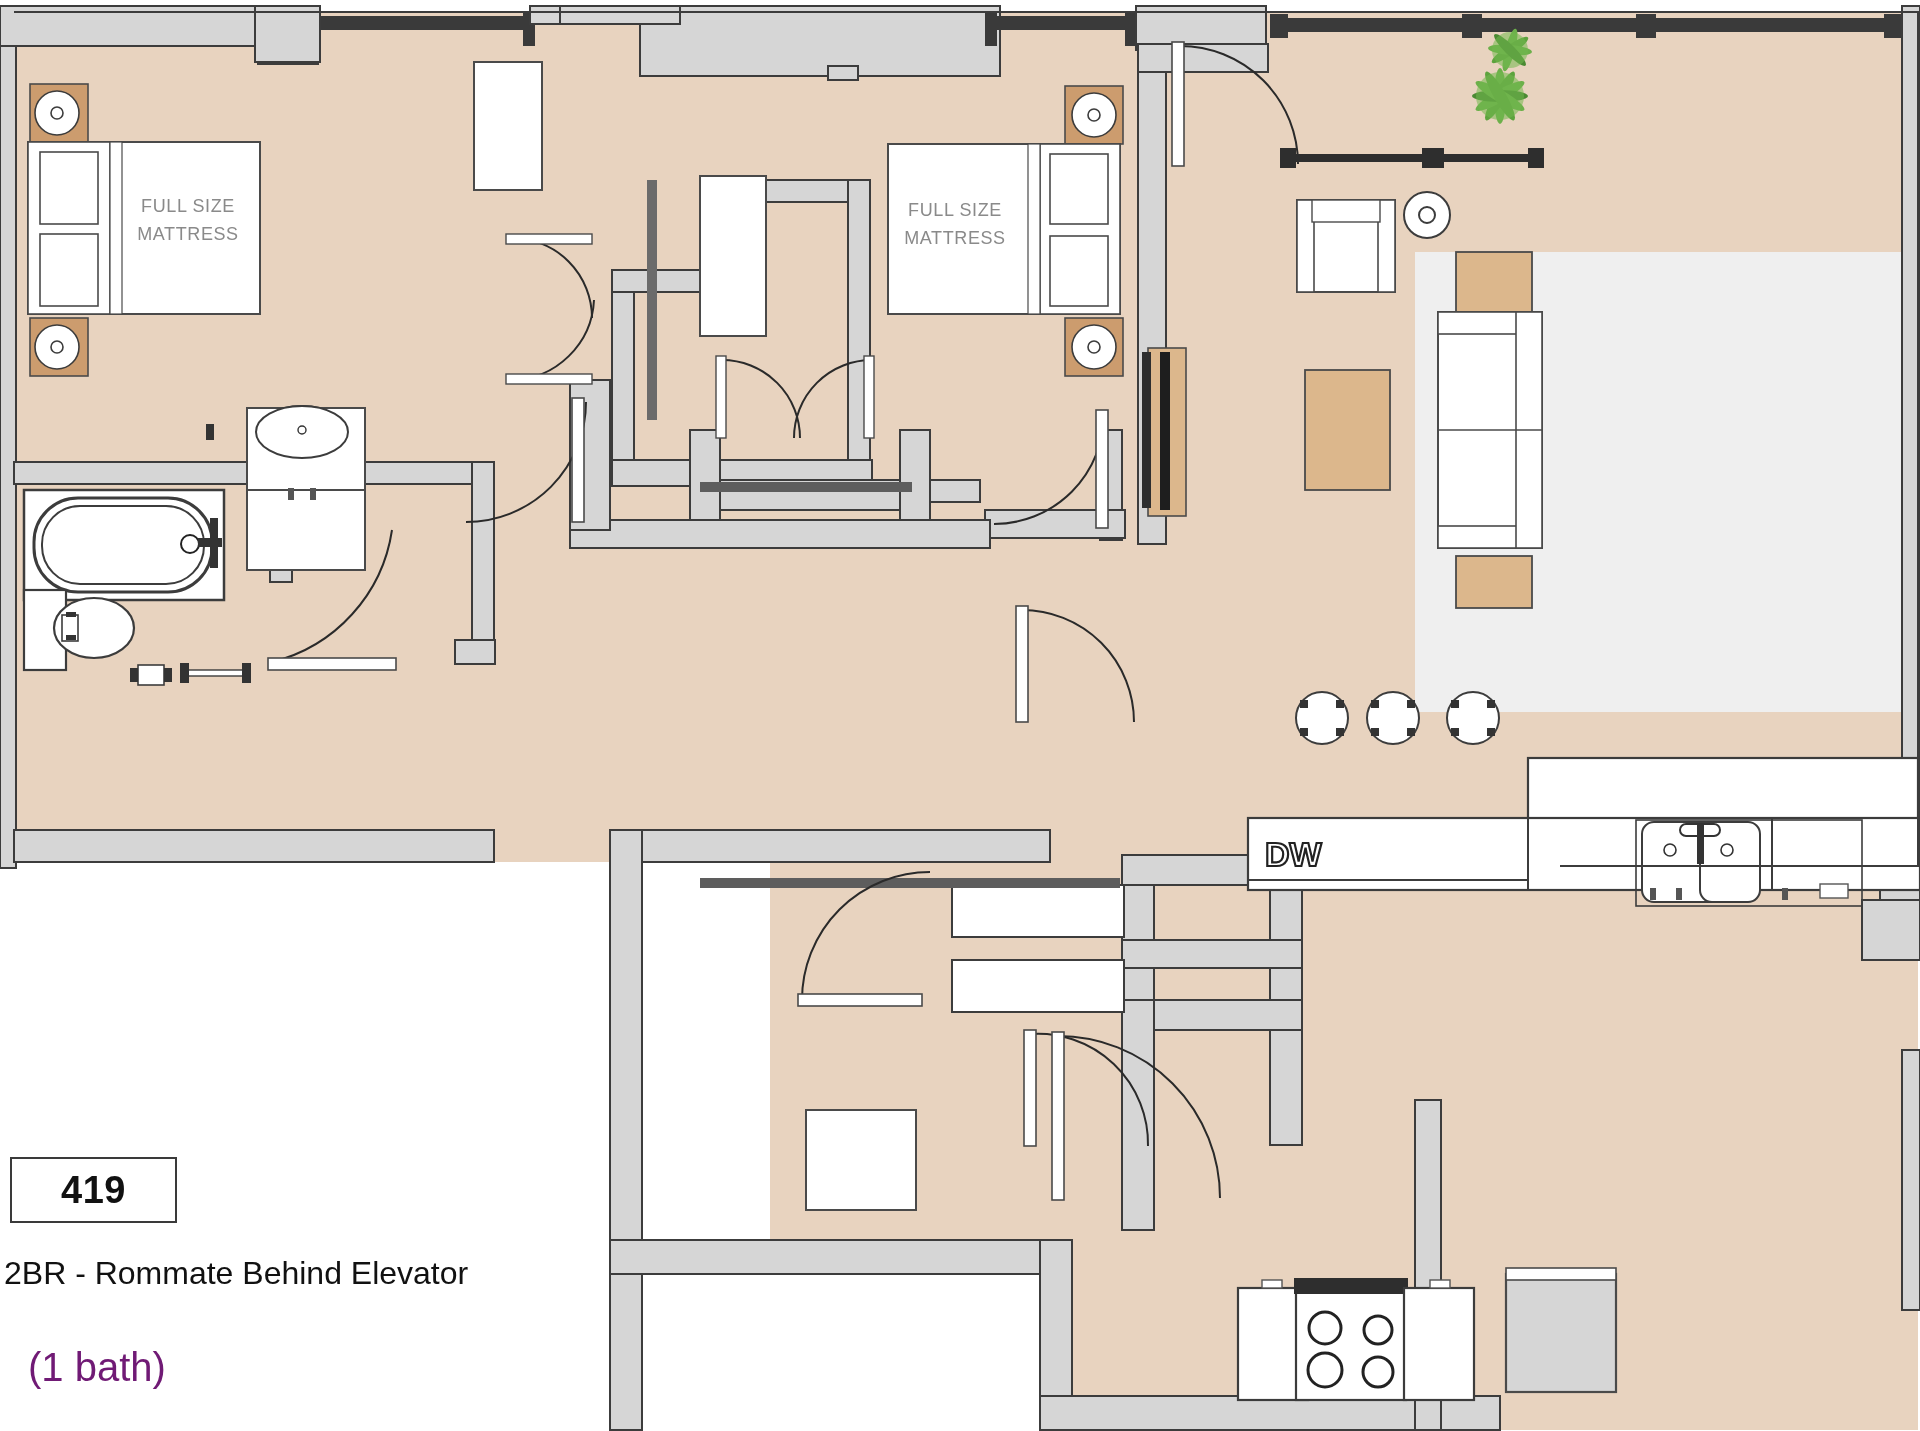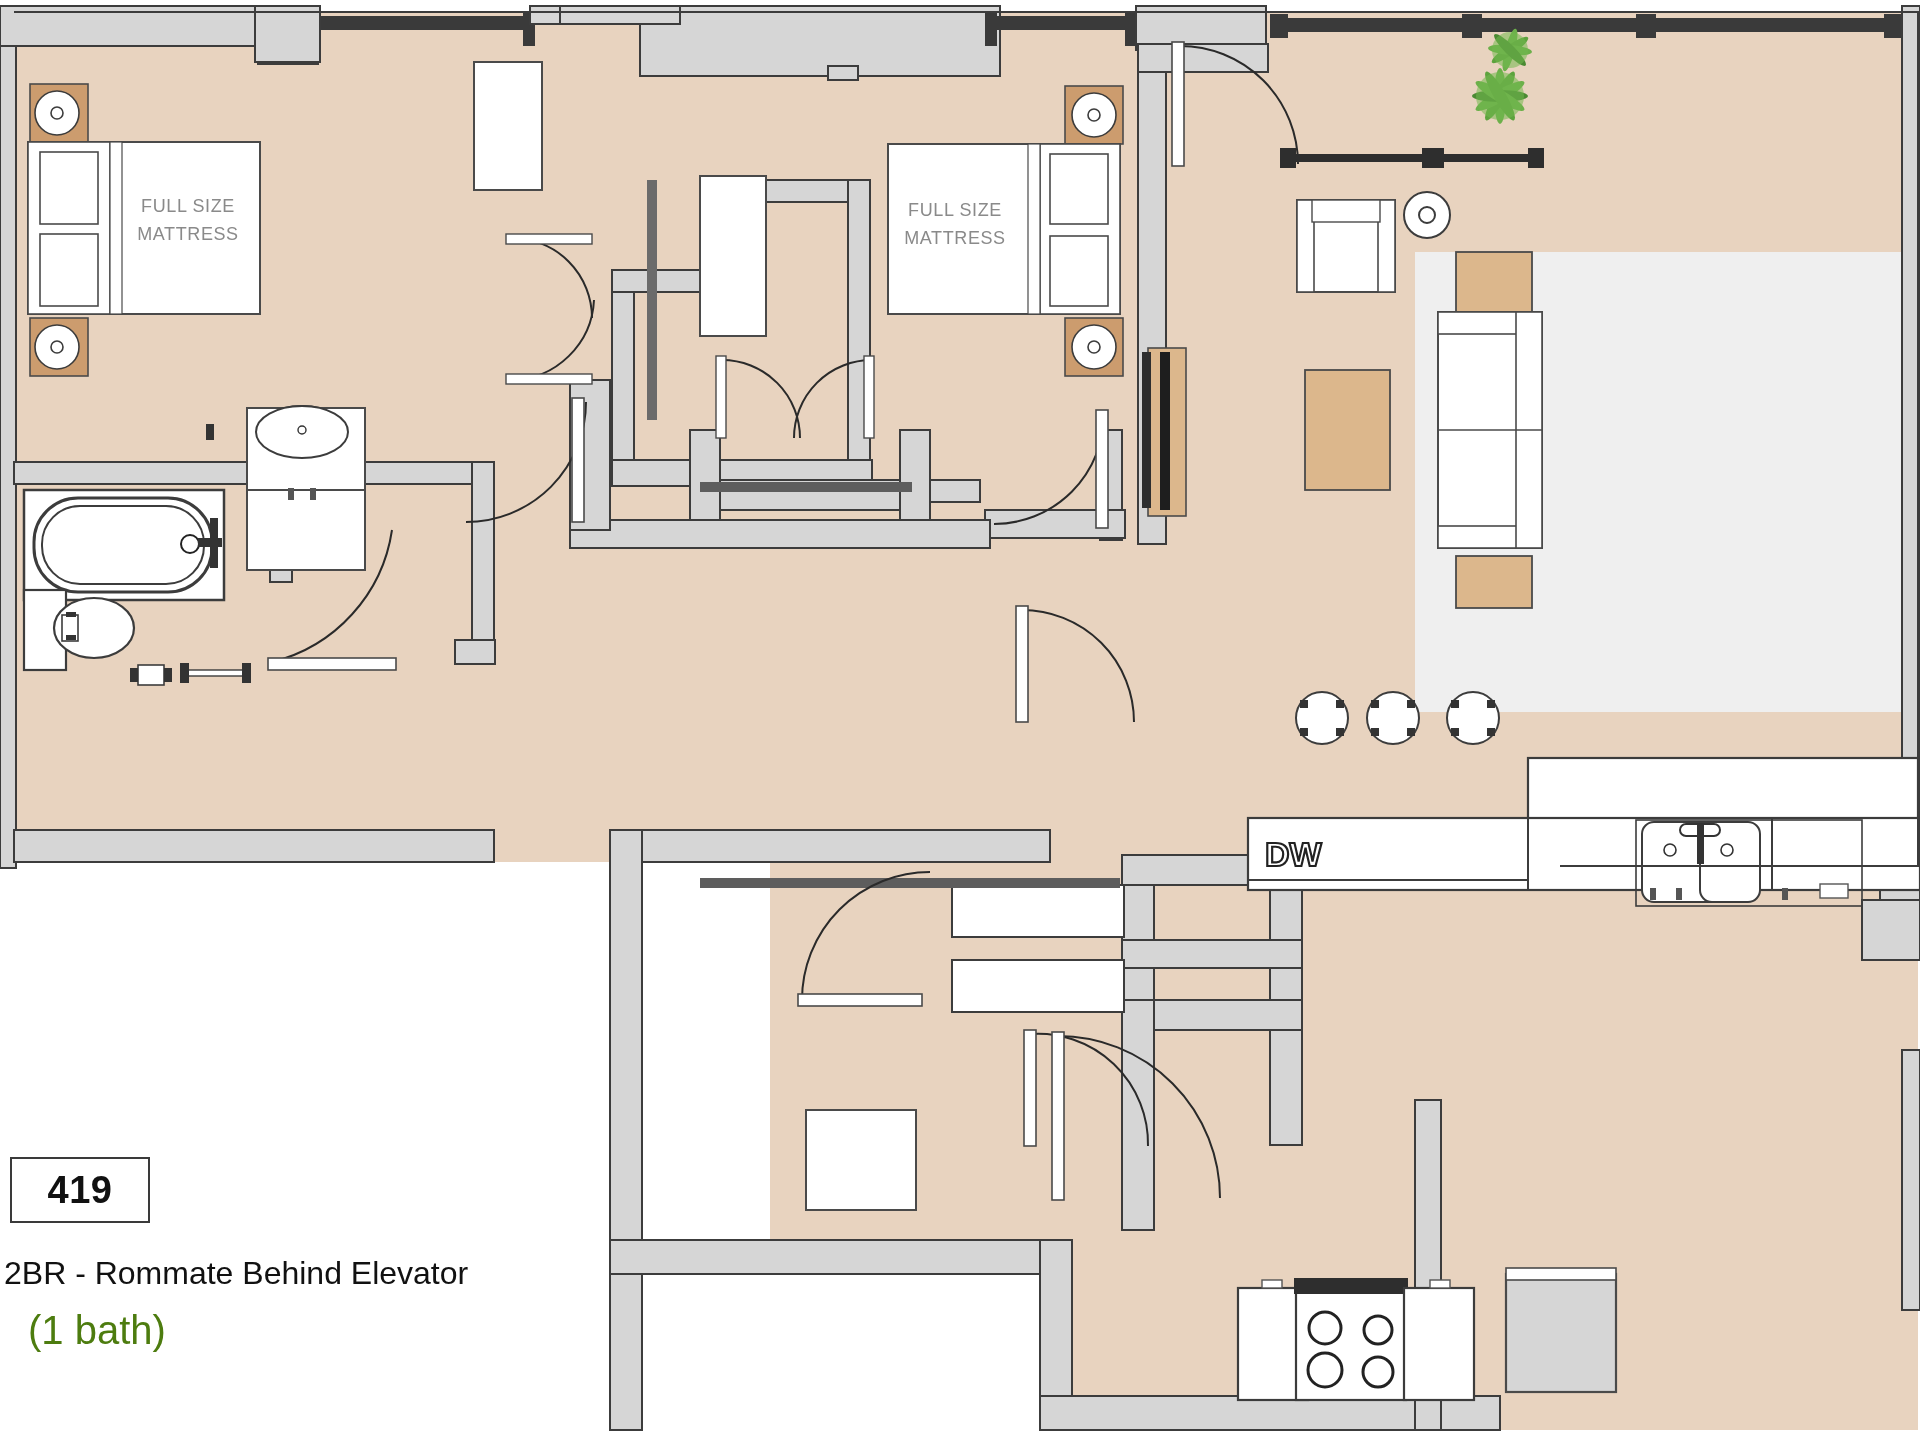--- a/index.html
+++ b/index.html
@@ -3,31 +3,31 @@
 <meta charset="utf-8">
 <style>
   html,body{margin:0;padding:0;background:#ffffff;}
   body{
     width:1920px;height:1431px;overflow:hidden;position:relative;
     font-family:"Liberation Sans","DejaVu Sans",sans-serif;
   }
   #plan{position:absolute;left:0;top:0;width:1920px;height:1431px;}
   .legend{position:absolute;left:0;top:0;}
   #unit-box{
-    position:absolute;left:10px;top:1157px;width:140px;height:66px;
+    position:absolute;left:10px;top:1157px;width:167px;height:66px;
     background:#ffffff;border:2px solid #3a3a3a;box-sizing:border-box;
     display:flex;align-items:center;justify-content:center;
   }
   #unit-number{font-size:38px;font-weight:bold;color:#111;letter-spacing:0.5px;}
   #plan-title{
     position:absolute;left:4px;top:1255px;font-size:32px;color:#111;
     white-space:nowrap;
   }
   #plan-subtitle{
-    position:absolute;left:28px;top:1308px;font-size:40px;color:#4d7c0f;
+    position:absolute;left:28px;top:1345px;font-size:40px;color:#701a75;
     white-space:nowrap;
   }
   .lbl{font-size:18px;fill:#8a8a8a;font-family:"Liberation Sans","DejaVu Sans",sans-serif;letter-spacing:.6px;}
   .dwlbl{font-size:34px;fill:none;stroke:#222;stroke-width:2.2;font-weight:bold;font-family:"Liberation Sans","DejaVu Sans",sans-serif;}
 </style>
 </head>
 <body>
 
 <svg id="plan" viewBox="0 0 1920 1431" xmlns="http://www.w3.org/2000/svg">
 

